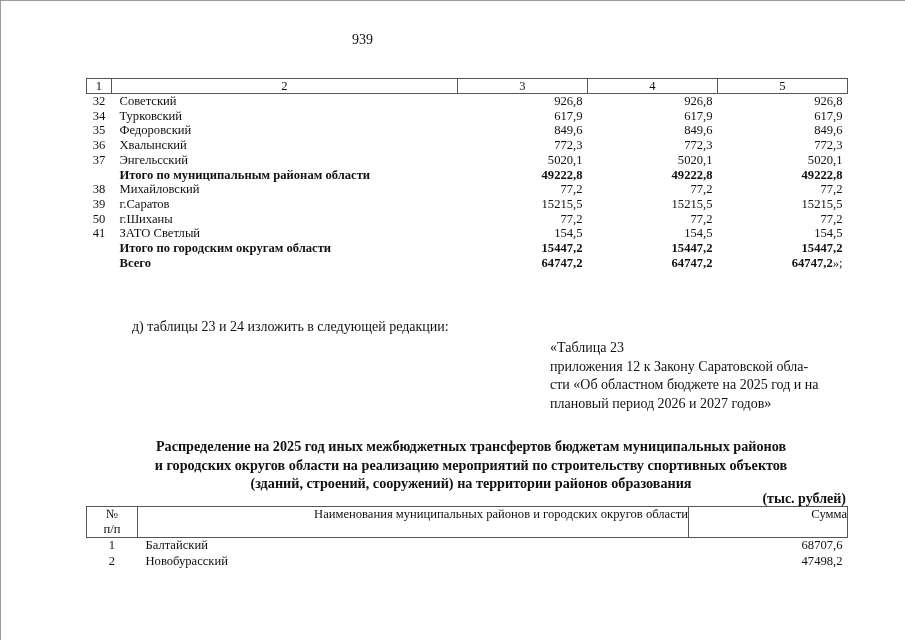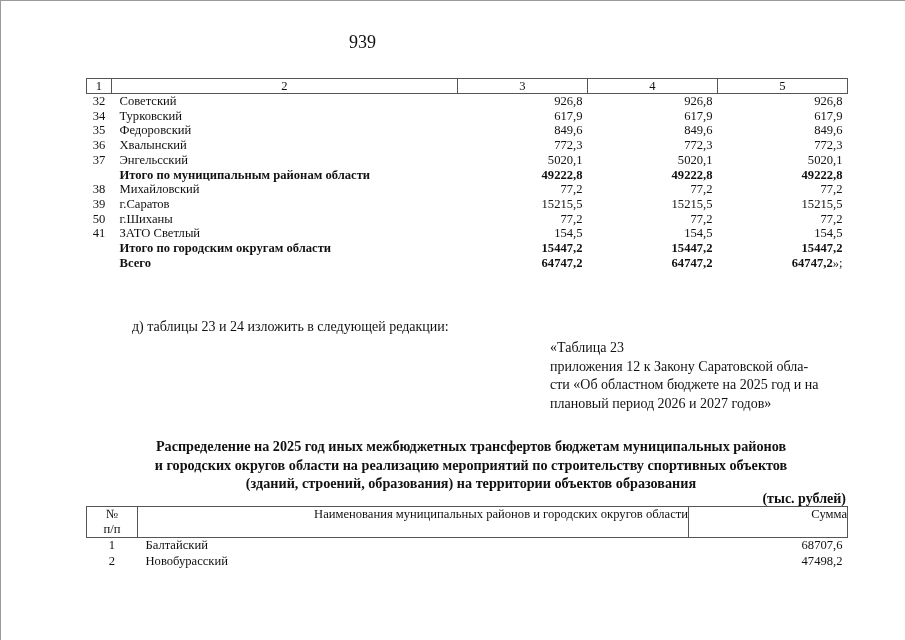--- a/index.html
+++ b/index.html
@@ -4,21 +4,21 @@
 <style>
   html, body { margin: 0; padding: 0; }
   body {
     width: 905px; height: 640px; overflow: hidden; background: #ffffff;
     font-family: "DejaVu Serif", "Liberation Serif", serif;
     color: #111; position: relative;
     border-top: 1px solid #9a9a9a; border-left: 1px solid #9a9a9a;
     box-sizing: border-box;
   }
   .abs { position: absolute; text-align: right; }
-  .page-number { left: 0; width: 723px; top: 31px; text-align: center; font-family: "Liberation Serif", serif; font-size: 18px; }
+  .page-number { left: 0; width: 723px; top: 31px; text-align: center; font-family: "Liberation Serif", serif; font-size: 14px; }
 
   table { border-collapse: collapse; }
   .t1 { position: absolute; left: 85px; top: 77px; width: 761px; table-layout: fixed; font-family: "Liberation Serif", "DejaVu Serif", serif; font-size: 12.6px; }
   .t1 col.c1 { width: 25px; } .t1 col.c2 { width: 346px; } .t1 col.c3 { width: 130px; } .t1 col.c4 { width: 130px; } .t1 col.c5 { width: 130px; }
   .t1 th { font-weight: normal; border: 1px solid #555; height: 14px; padding: 0; text-align: center; line-height: 14px; }
   .t1 td { padding: 0; height: 14.7px; line-height: 14.7px; white-space: nowrap; }
   .t1 td.num { text-align: center; }
   .t1 td.name { padding-left: 8px; }
   .t1 td.val { text-align: right; padding-right: 5px; }
   .t1 tr.bold td { font-weight: bold; }
@@ -154,21 +154,21 @@
 <div class="abs appendix">
   <div>«Таблица 23</div>
   <div>приложения 12 к Закону Саратовской обла-</div>
   <div>сти «Об областном бюджете на 2025 год и на</div>
   <div>плановый период 2026 и 2027 годов»</div>
 </div>
 
 <div class="abs title2">
   <div>Распределение на 2025 год иных межбюджетных трансфертов бюджетам муниципальных районов</div>
   <div>и городских округов области на реализацию мероприятий по строительству спортивных объектов</div>
-  <div>(зданий, строений, образования) на территории объектов образования</div>
+  <div>(зданий, строений, сооружений) на территории районов образования</div>
 </div>
 
 <div class="abs units">(тыс. рублей)</div>
 
 <table class="t2">
   <colgroup>
       <col class="c1">
       <col class="c2">
       <col class="c3">
     </colgroup>

